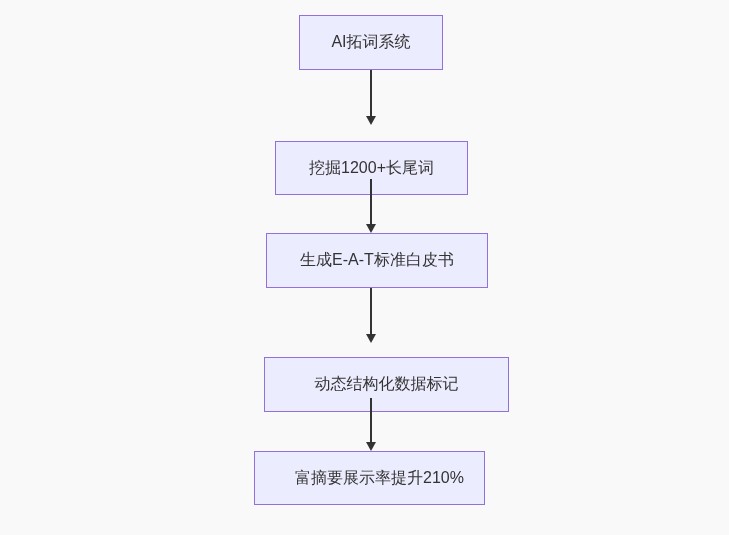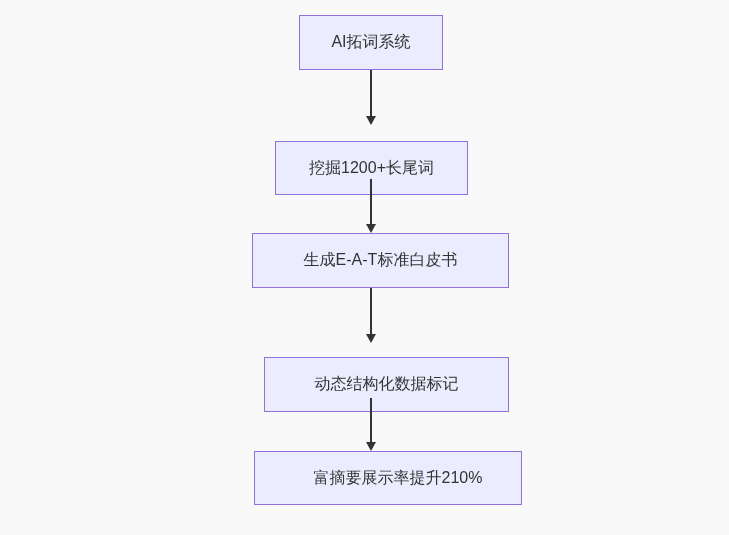--- a/index.html
+++ b/index.html
@@ -22,23 +22,23 @@
     color: #333333;
     font-size: 16px;
     display: flex;
     align-items: center;
     justify-content: center;
     text-align: center;
     white-space: nowrap;
   }
   .node-1 { left: 299px; top: 15px;  width: 144px; height: 55px; align-items: center; }
   .node-2 { left: 275px; top: 125px; width: 193px; height: 54px; margin-top: 16px; }
-  .node-3 { left: 252px; top: 233px; width: 257px; height: 55px; justify-content: center; }
+  .node-3 { left: 266px; top: 233px; width: 222px; height: 55px; justify-content: center; }
   .node-4 { left: 264px; top: 357px; width: 245px; height: 55px; justify-content: center; }
-  .node-5 { left: 254px; top: 451px; width: 268px; height: 54px; padding-left: 20px; }
+  .node-5 { left: 254px; top: 451px; width: 231px; height: 54px; padding-left: 20px; }
 
   .arrow {
     position: absolute;
     left: 365px;
     width: 12px;
   }
   .arrow-1 { top: 70px;  height: 55px; }
   .arrow-2 { top: 179px; height: 54px; }
   .arrow-3 { top: 288px; height: 55px; }
   .arrow-4 { top: 398px; height: 53px; }

